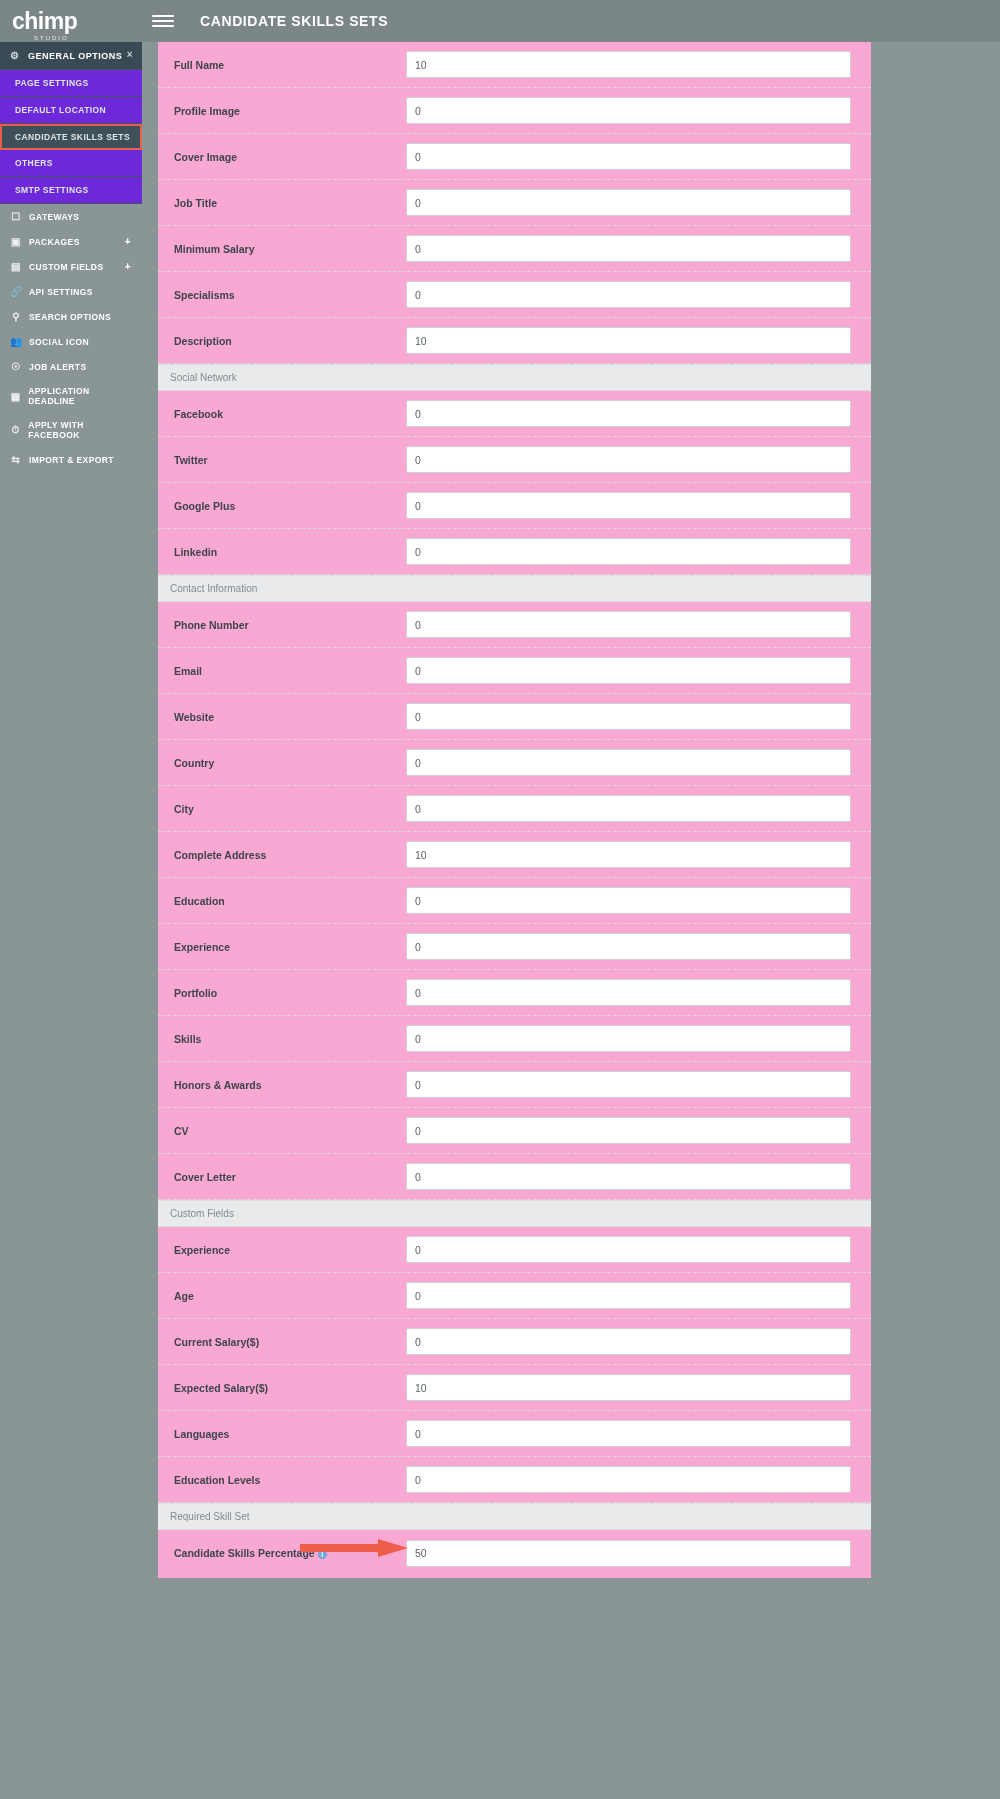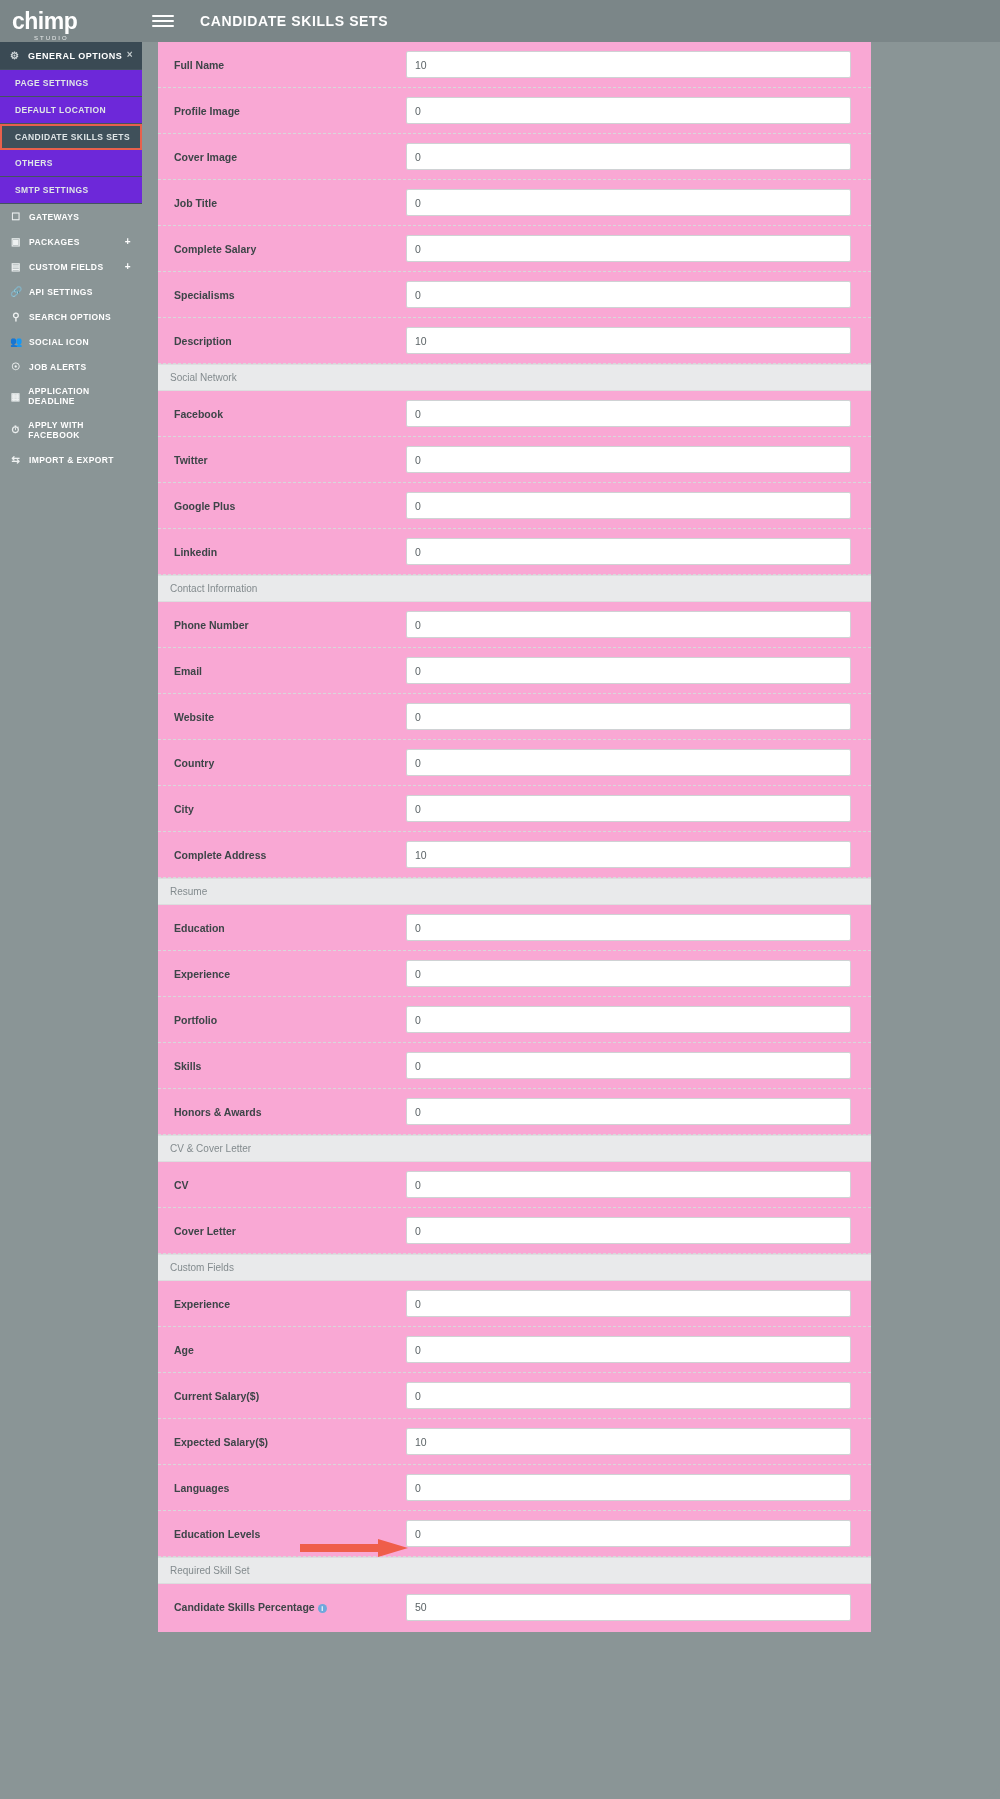--- a/index.html
+++ b/index.html
@@ -305,21 +305,21 @@
       </div>
       <div class="field-row">
         <div class="field-label"><span>Cover Image</span></div>
         <input class="field-input" type="text" value="0" style="">
       </div>
       <div class="field-row">
         <div class="field-label"><span>Job Title</span></div>
         <input class="field-input" type="text" value="0" style="">
       </div>
       <div class="field-row">
-        <div class="field-label"><span>Complete Salary</span></div>
+        <div class="field-label"><span>Minimum Salary</span></div>
         <input class="field-input" type="text" value="0" style="">
       </div>
       <div class="field-row">
         <div class="field-label"><span>Specialisms</span></div>
         <input class="field-input" type="text" value="0" style="">
       </div>
       <div class="field-row">
         <div class="field-label"><span>Description</span></div>
         <input class="field-input" type="text" value="10" style="">
       </div>
@@ -358,42 +358,40 @@
         <input class="field-input" type="text" value="0" style="">
       </div>
       <div class="field-row">
         <div class="field-label"><span>City</span></div>
         <input class="field-input" type="text" value="0" style="">
       </div>
       <div class="field-row">
         <div class="field-label"><span>Complete Address</span></div>
         <input class="field-input" type="text" value="10" style="">
       </div>
-      <div class="section-head">Resume</div>
       <div class="field-row">
         <div class="field-label"><span>Education</span></div>
         <input class="field-input" type="text" value="0" style="">
       </div>
       <div class="field-row">
         <div class="field-label"><span>Experience</span></div>
         <input class="field-input" type="text" value="0" style="">
       </div>
       <div class="field-row">
         <div class="field-label"><span>Portfolio</span></div>
         <input class="field-input" type="text" value="0" style="">
       </div>
       <div class="field-row">
         <div class="field-label"><span>Skills</span></div>
         <input class="field-input" type="text" value="0" style="">
       </div>
       <div class="field-row">
         <div class="field-label"><span>Honors &amp; Awards</span></div>
         <input class="field-input" type="text" value="0" style="">
       </div>
-      <div class="section-head">CV &amp; Cover Letter</div>
       <div class="field-row">
         <div class="field-label"><span>CV</span></div>
         <input class="field-input" type="text" value="0" style="">
       </div>
       <div class="field-row">
         <div class="field-label"><span>Cover Letter</span></div>
         <input class="field-input" type="text" value="0" style="">
       </div>
       <div class="section-head">Custom Fields</div>
       <div class="field-row">

